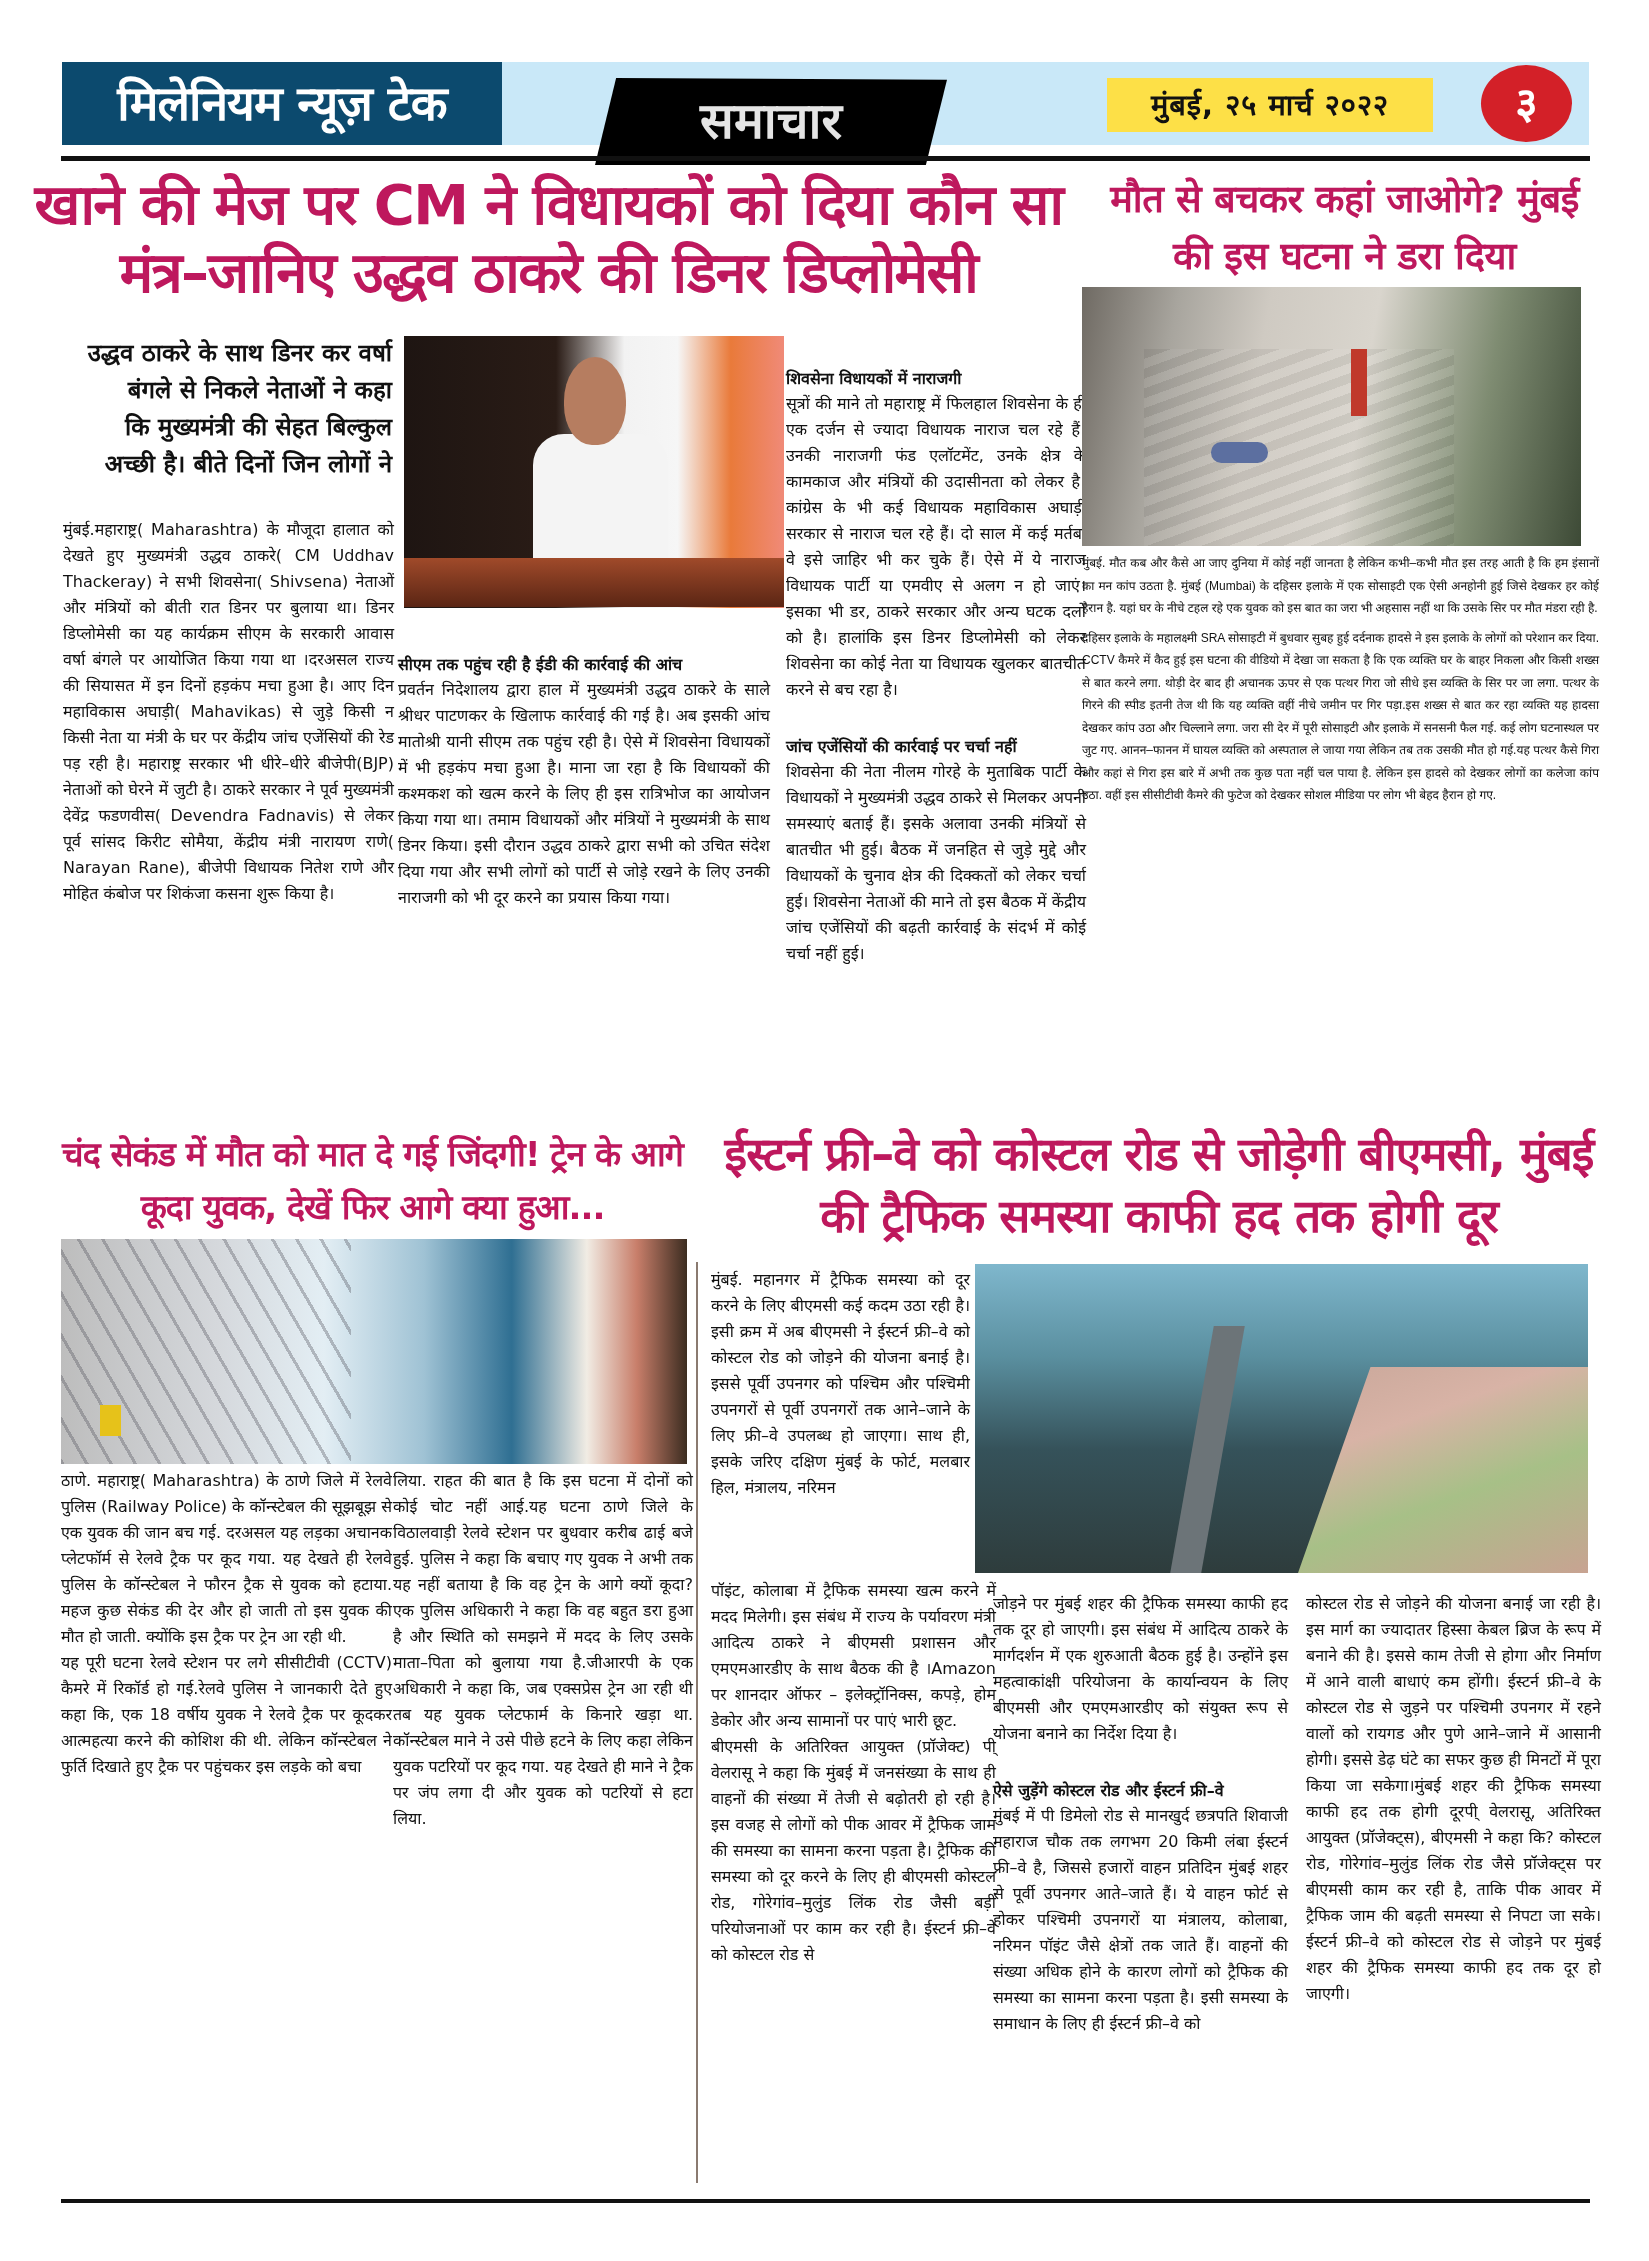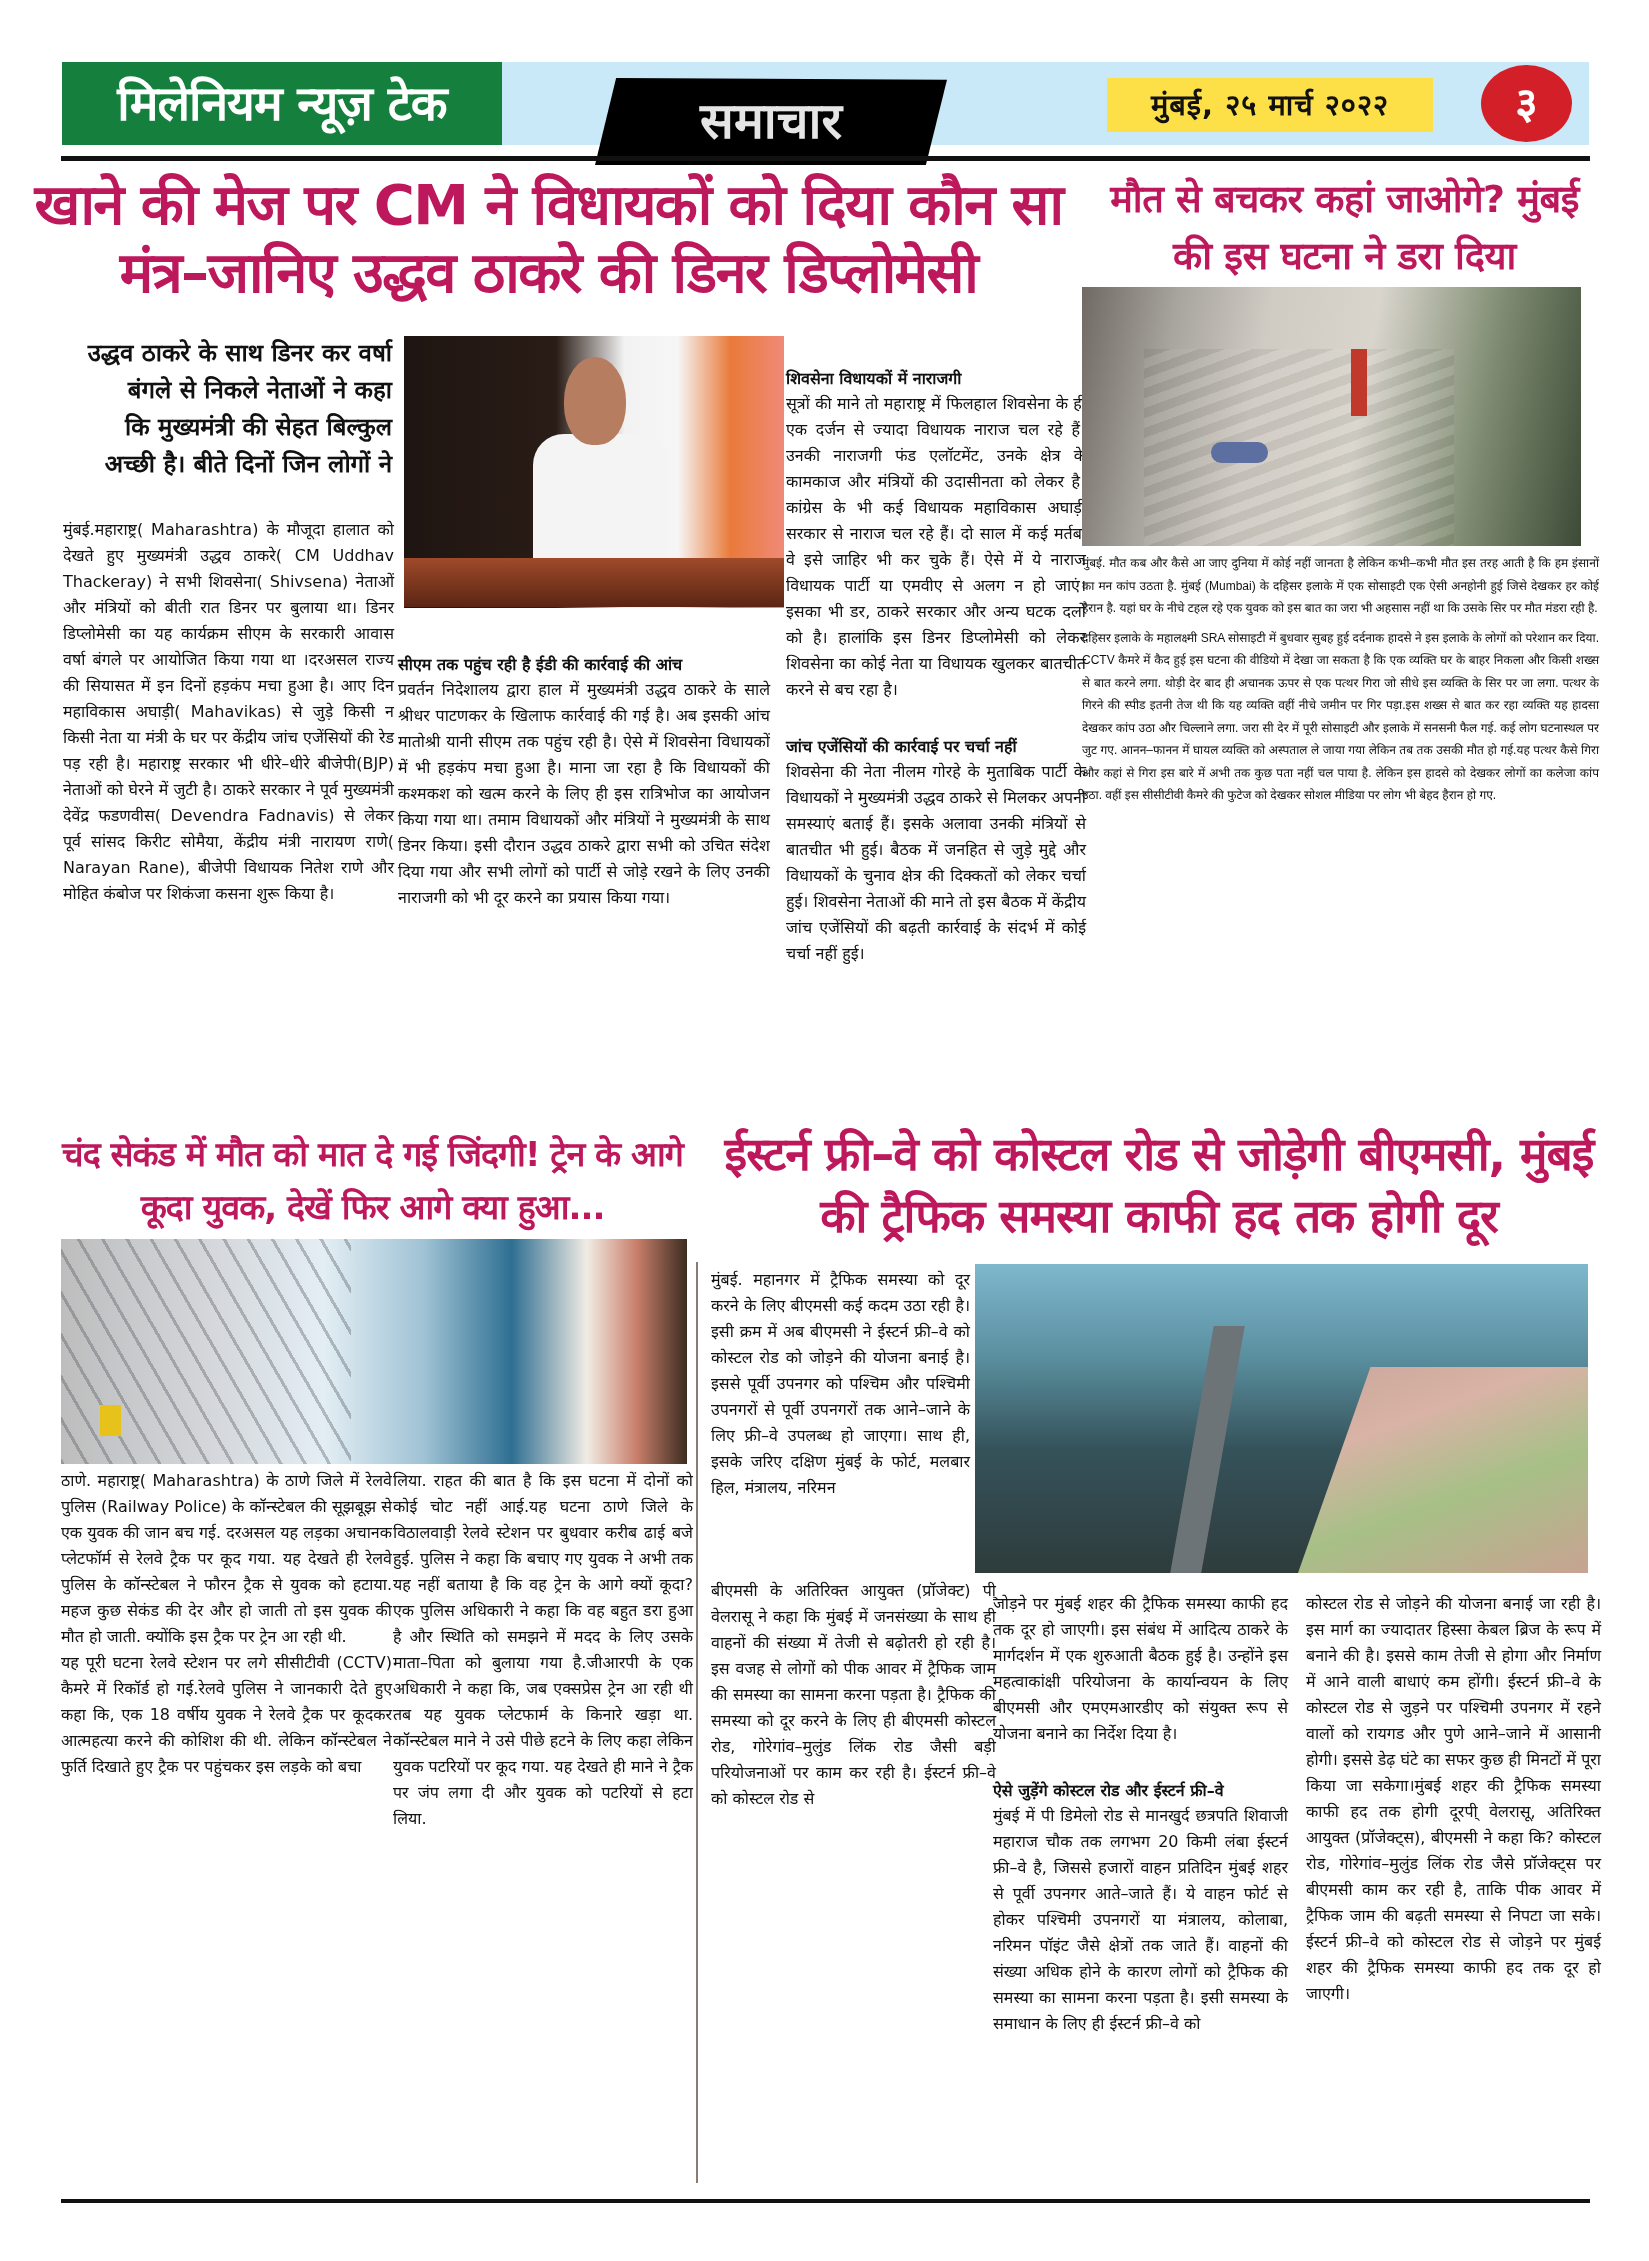--- a/index.html
+++ b/index.html
@@ -3,21 +3,21 @@
 <meta charset="utf-8">
 <style>
   * { box-sizing: border-box; margin: 0; padding: 0; }
   html, body { width: 1650px; height: 2261px; background: #ffffff; overflow: hidden; }
   body { position: relative; font-family: "DejaVu Sans", sans-serif; color: #111; }
 
   .abs { position: absolute; }
 
   
   .mast-band { left: 497px; top: 62px; width: 1092px; height: 83px; background: #c9e8f8; }
-  .mast-brand { left: 62px; top: 62px; width: 440px; height: 83px; background: #15803d; color: #fff;
+  .mast-brand { left: 62px; top: 62px; width: 440px; height: 83px; background: #0c4a6e; color: #fff;
     font-family: "DejaVu Sans", sans-serif; font-weight: bold; font-size: 48px; line-height: 83px; text-align: center; letter-spacing: -1px; }
   .mast-section { left: 595px; top: 78px; width: 352px; height: 87px; background: #000;
     clip-path: polygon(6% 0, 100% 2%, 94% 100%, 0 100%); color: #e5e5e5; font-weight: bold; font-size: 50px;
     line-height: 87px; text-align: center; }
   .mast-date { left: 1107px; top: 78px; width: 326px; height: 54px; background: #fde047; font-weight: bold;
     font-size: 29px; line-height: 54px; text-align: center; letter-spacing: 1px; }
   .mast-page { left: 1481px; top: 65px; width: 91px; height: 77px; border-radius: 50%; background: #d32028;
     color: #fff; font-weight: bold; font-size: 43px; line-height: 77px; text-align: center; }
   .rule-top { left: 61px; top: 156px; width: 1529px; height: 5.2px; background: #111; }
   .rule-bottom { left: 61px; top: 2199px; width: 1529px; height: 4.1px; background: #111; }
@@ -143,20 +143,21 @@
 <div class="abs col-sep2"></div>
 <h2 class="abs hl hl-coastal">ईस्टर्न फ्री–वे को कोस्टल रोड से जोड़ेगी बीएमसी, मुंबई की ट्रैफिक समस्या काफी हद तक होगी दूर</h2>
 <div class="abs photo img-coastal" title="coastal-road-aerial-photo">
   <div class="road"></div>
   <div class="city"></div>
 </div>
 <div class="abs txt col-g">
   <span class="lead">मुंबई.</span> <span>महानगर में ट्रैफिक समस्या को दूर करने के लिए बीएमसी कई कदम उठा रही है। इसी क्रम में अब बीएमसी ने ईस्टर्न फ्री–वे को कोस्टल रोड को जोड़ने की योजना बनाई है। इससे पूर्वी उपनगर को पश्चिम और पश्चिमी उपनगरों से पूर्वी उपनगरों तक आने–जाने के लिए फ्री–वे उपलब्ध हो जाएगा। साथ ही, इसके जरिए दक्षिण मुंबई के फोर्ट, मलबार हिल, मंत्रालय, नरिमन</span>
 </div>
 <div class="abs txt col-g2" style="top:1578px">
+  <div>पॉइंट, कोलाबा में ट्रैफिक समस्या खत्म करने में मदद मिलेगी। इस संबंध में राज्य के पर्यावरण मंत्री आदित्य ठाकरे ने बीएमसी प्रशासन और एमएमआरडीए के साथ बैठक की है ।Amazon पर शानदार ऑफर – इलेक्ट्रॉनिक्स, कपड़े, होम डेकोर और अन्य सामानों पर पाएं भारी छूट.</div>
   <div>बीएमसी के अतिरिक्त आयुक्त (प्रॉजेक्ट) पी् वेलरासू ने कहा कि मुंबई में जनसंख्या के साथ ही वाहनों की संख्या में तेजी से बढ़ोतरी हो रही है। इस वजह से लोगों को पीक आवर में ट्रैफिक जाम की समस्या का सामना करना पड़ता है। ट्रैफिक की समस्या को दूर करने के लिए ही बीएमसी कोस्टल रोड, गोरेगांव–मुलुंड लिंक रोड जैसी बड़ी परियोजनाओं पर काम कर रही है। ईस्टर्न फ्री–वे को कोस्टल रोड से</div>
 </div>
 <div class="abs txt col-h">
   <div>जोड़ने पर मुंबई शहर की ट्रैफिक समस्या काफी हद तक दूर हो जाएगी। इस संबंध में आदित्य ठाकरे के मार्गदर्शन में एक शुरुआती बैठक हुई है। उन्होंने इस महत्वाकांक्षी परियोजना के कार्यान्वयन के लिए बीएमसी और एमएमआरडीए को संयुक्त रूप से योजना बनाने का निर्देश दिया है।</div>
   <div class="sub">ऐसे जुड़ेंगे कोस्टल रोड और ईस्टर्न फ्री–वे</div>
   <div>मुंबई में पी डिमेलो रोड से मानखुर्द छत्रपति शिवाजी महाराज चौक तक लगभग 20 किमी लंबा ईस्टर्न फ्री–वे है, जिससे हजारों वाहन प्रतिदिन मुंबई शहर से पूर्वी उपनगर आते–जाते हैं। ये वाहन फोर्ट से होकर पश्चिमी उपनगरों या मंत्रालय, कोलाबा, नरिमन पॉइंट जैसे क्षेत्रों तक जाते हैं। वाहनों की संख्या अधिक होने के कारण लोगों को ट्रैफिक की समस्या का सामना करना पड़ता है। इसी समस्या के समाधान के लिए ही ईस्टर्न फ्री–वे को</div>
 </div>
 <div class="abs txt col-i">कोस्टल रोड से जोड़ने की योजना बनाई जा रही है। इस मार्ग का ज्यादातर हिस्सा केबल ब्रिज के रूप में बनाने की है। इससे काम तेजी से होगा और निर्माण में आने वाली बाधाएं कम होंगी। ईस्टर्न फ्री–वे के कोस्टल रोड से जुड़ने पर पश्चिमी उपनगर में रहने वालों को रायगड और पुणे आने–जाने में आसानी होगी। इससे डेढ़ घंटे का सफर कुछ ही मिनटों में पूरा किया जा सकेगा।मुंबई शहर की ट्रैफिक समस्या काफी हद तक होगी दूरपी् वेलरासू, अतिरिक्त आयुक्त (प्रॉजेक्ट्स), बीएमसी ने कहा कि? कोस्टल रोड, गोरेगांव–मुलुंड लिंक रोड जैसे प्रॉजेक्ट्स पर बीएमसी काम कर रही है, ताकि पीक आवर में ट्रैफिक जाम की बढ़ती समस्या से निपटा जा सके। ईस्टर्न फ्री–वे को कोस्टल रोड से जोड़ने पर मुंबई शहर की ट्रैफिक समस्या काफी हद तक दूर हो जाएगी।</div>
 
 <div class="abs rule-bottom"></div>

